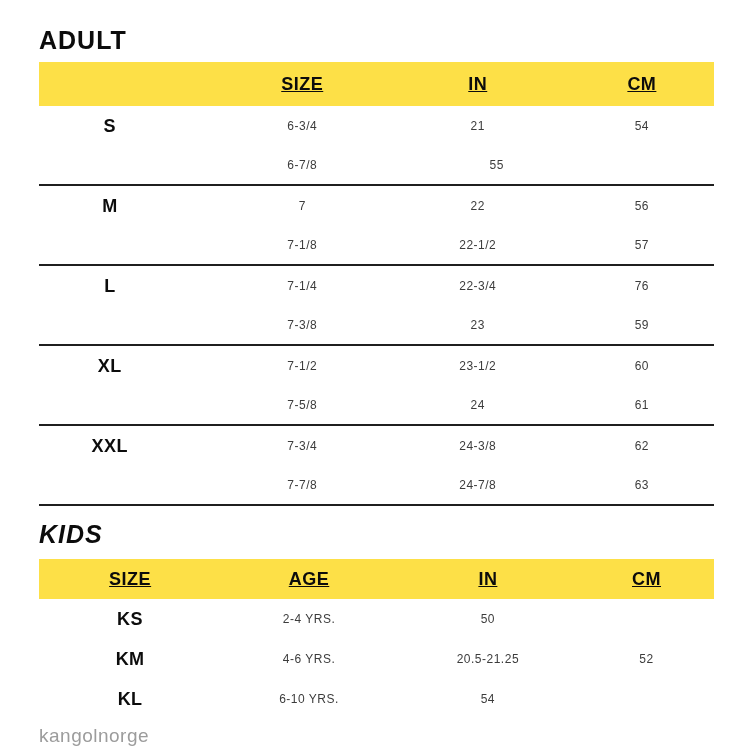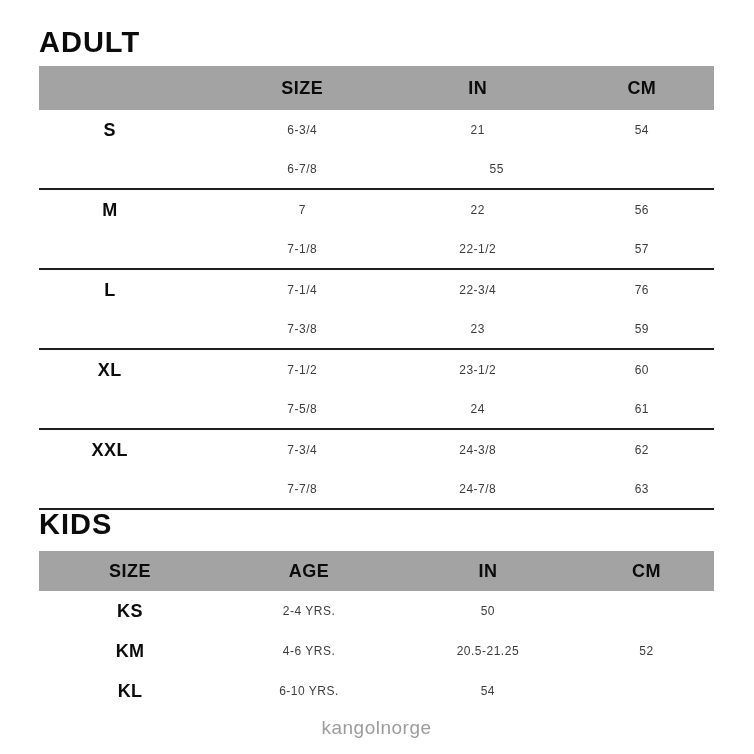--- a/index.html
+++ b/index.html
@@ -4,31 +4,32 @@
 <style>
   * { margin: 0; padding: 0; box-sizing: border-box; }
   html, body { background: #ffffff; }
   body {
     width: 754px; height: 754px; overflow: hidden;
     font-family: "Liberation Sans", sans-serif;
     color: #0c0c0c;
   }
   .page { padding: 28px 40px 0 39px; }
   .section-title {
-    font-size: 29px; font-weight: 700; letter-spacing: 1px;
+    font-size: 25px; font-weight: 700; letter-spacing: 1px;
     color: #0c0c0c; line-height: 1;
   }
   .section-title.adult { margin-bottom: 9px; }
-  .section-title.kids { margin-bottom: 12px; }
+  .section-title.kids { margin-top: 16px; margin-bottom: 12px; font-style: italic; }
 
   .band {
-    background: #a3a3a3;
+    background: #fde047;
     height: 44px;
     display: grid;
     align-items: center;
+    text-decoration: underline;
   }
   .kids-band { height: 40px; }
 
   .row {
     height: 40px;
     display: grid;
     align-items: center;
   }
   .adult-grid { grid-template-columns: 21% 36% 16% 27%; }
   .kids-grid  { grid-template-columns: 27% 26% 27% 20%; }
@@ -45,21 +46,20 @@
     color: #0c0c0c;
   }
   .val {
     font-size: 12px; font-weight: 300; letter-spacing: 0.5px;
     color: #3c3c3c;
   }
   .group-end { border-bottom: 2px solid #1f1f1f; }
 
   .footer {
     margin-top: 6px;
-    text-align: center;
     font-size: 19px; font-weight: 300; letter-spacing: 0.5px;
     color: #9c9c9c;
   }
 </style>
 </head>
 <body>
 
 <div class="page">
 
   <div>

